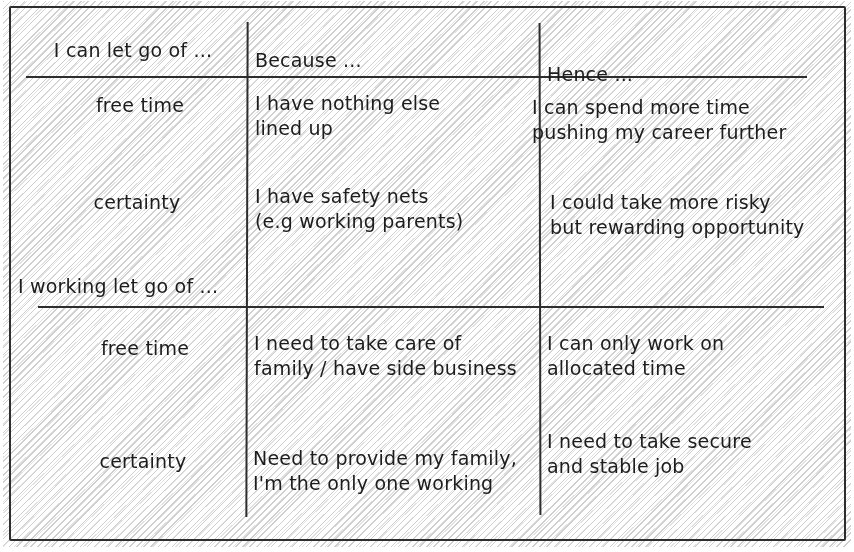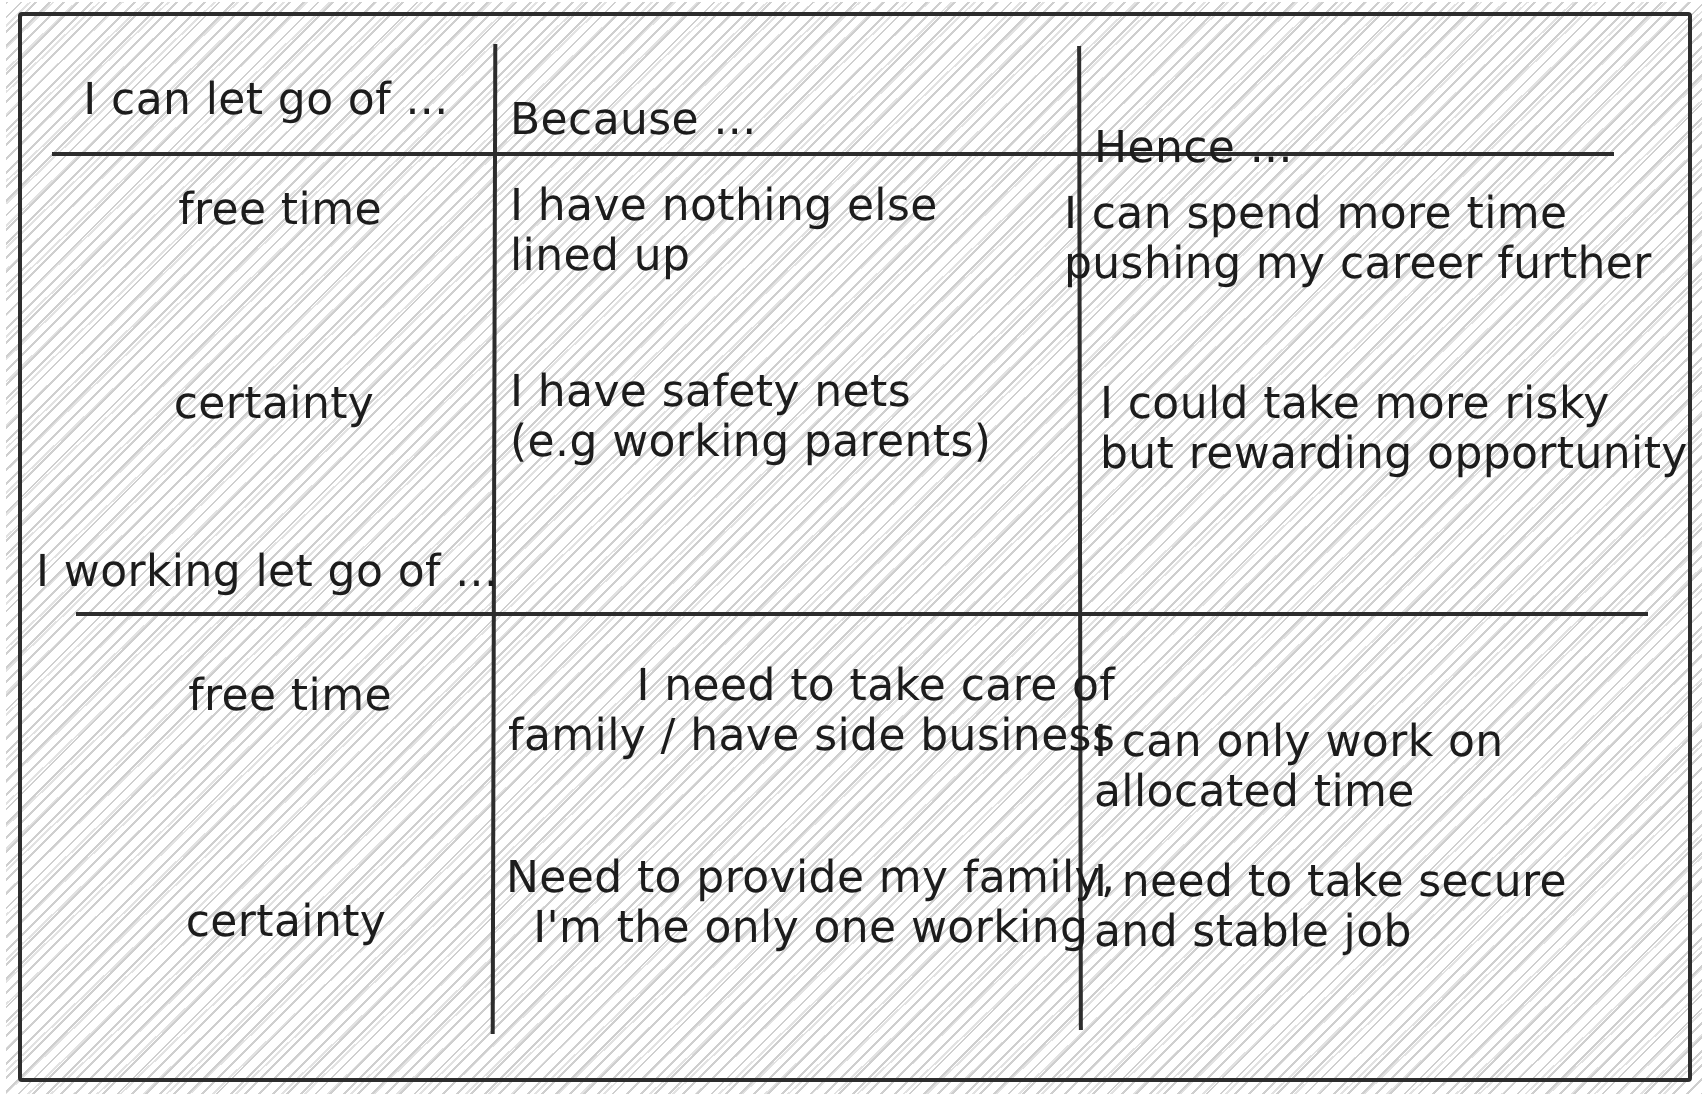--- a/index.html
+++ b/index.html
@@ -31,21 +31,21 @@
 
   .vline{position:absolute; width:2px; background:var(--line);}
   .hline{position:absolute; height:2px; background:var(--line);}
   #vline-1{left:246px; top:22px; height:495px; transform:rotate(0.15deg);}
   #vline-2{left:539px; top:23px; height:492px; transform:rotate(-0.1deg);}
   #hline-1{left:26px;  top:76px;  width:781px;}
   #hline-2{left:38px;  top:306px; width:786px;}
 
   .txt{
     position:absolute;
-    font-size:22px;
+    font-size:19px;
     line-height:25px;
     white-space:pre-line;
     letter-spacing:0.2px;
   }
   .center{width:210px; text-align:center;}
 </style>
 </head>
 <body>
 
 <div class="hatch"></div>
@@ -68,22 +68,22 @@
 
 <div class="txt center" style="left:32px; top:190px;">certainty</div>
 <div class="txt" style="left:255px; top:184px;">I have safety nets
 (e.g working parents)</div>
 <div class="txt" style="left:550px; top:190px;">I could take more risky
 but rewarding opportunity</div>
 
 <div class="txt" style="left:18px; top:274px;">I working let go of ...</div>
 
 <div class="txt center" style="left:40px; top:336px;">free time</div>
-<div class="txt" style="left:254px; top:331px;text-align:right;">I need to take care of
+<div class="txt" style="left:254px; top:331px;">I need to take care of
 family / have side business</div>
-<div class="txt" style="left:547px; top:331px;margin-top:28px;">I can only work on
+<div class="txt" style="left:547px; top:331px;">I can only work on
 allocated time</div>
 
 <div class="txt center" style="left:38px; top:449px;">certainty</div>
-<div class="txt" style="left:253px; top:427px;text-align:center;">Need to provide my family,
+<div class="txt" style="left:253px; top:446px;">Need to provide my family,
 I'm the only one working</div>
 <div class="txt" style="left:547px; top:429px;">I need to take secure
 and stable job</div>
 
 </body></html>

